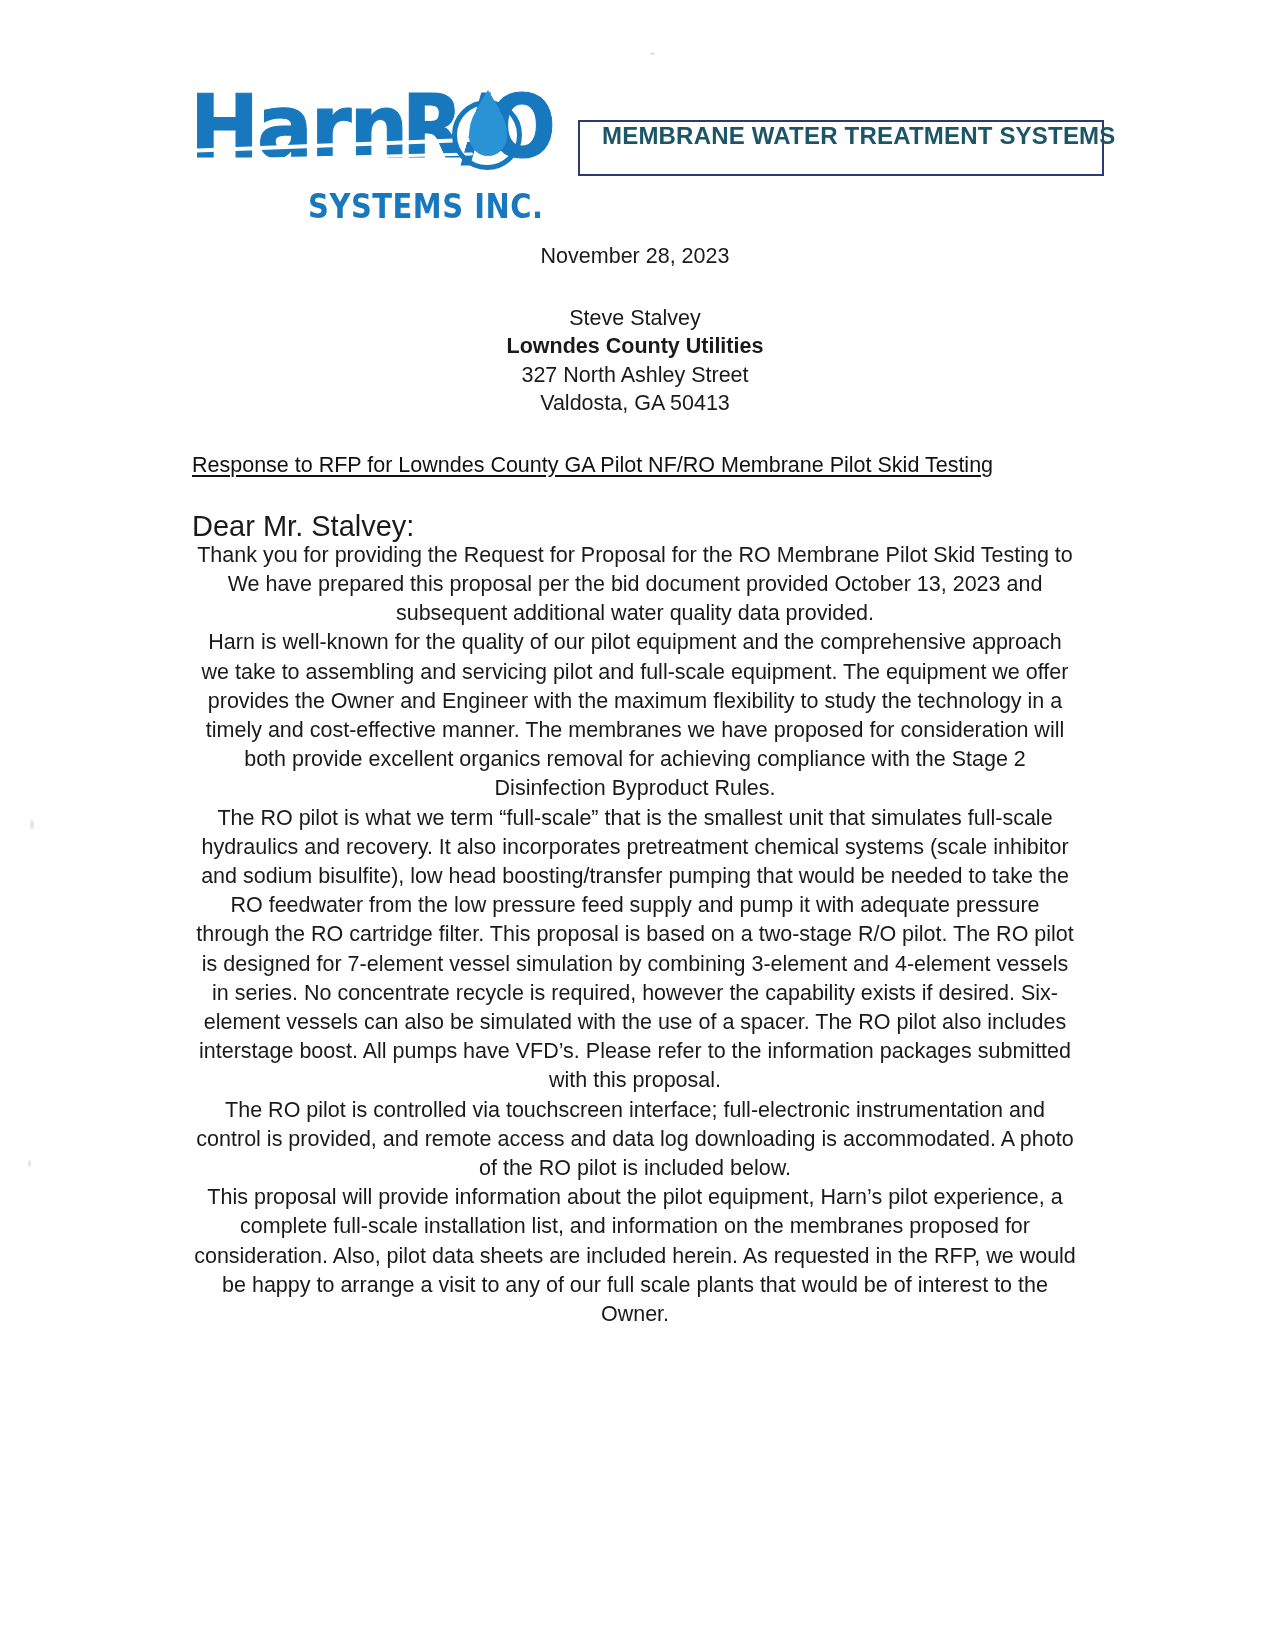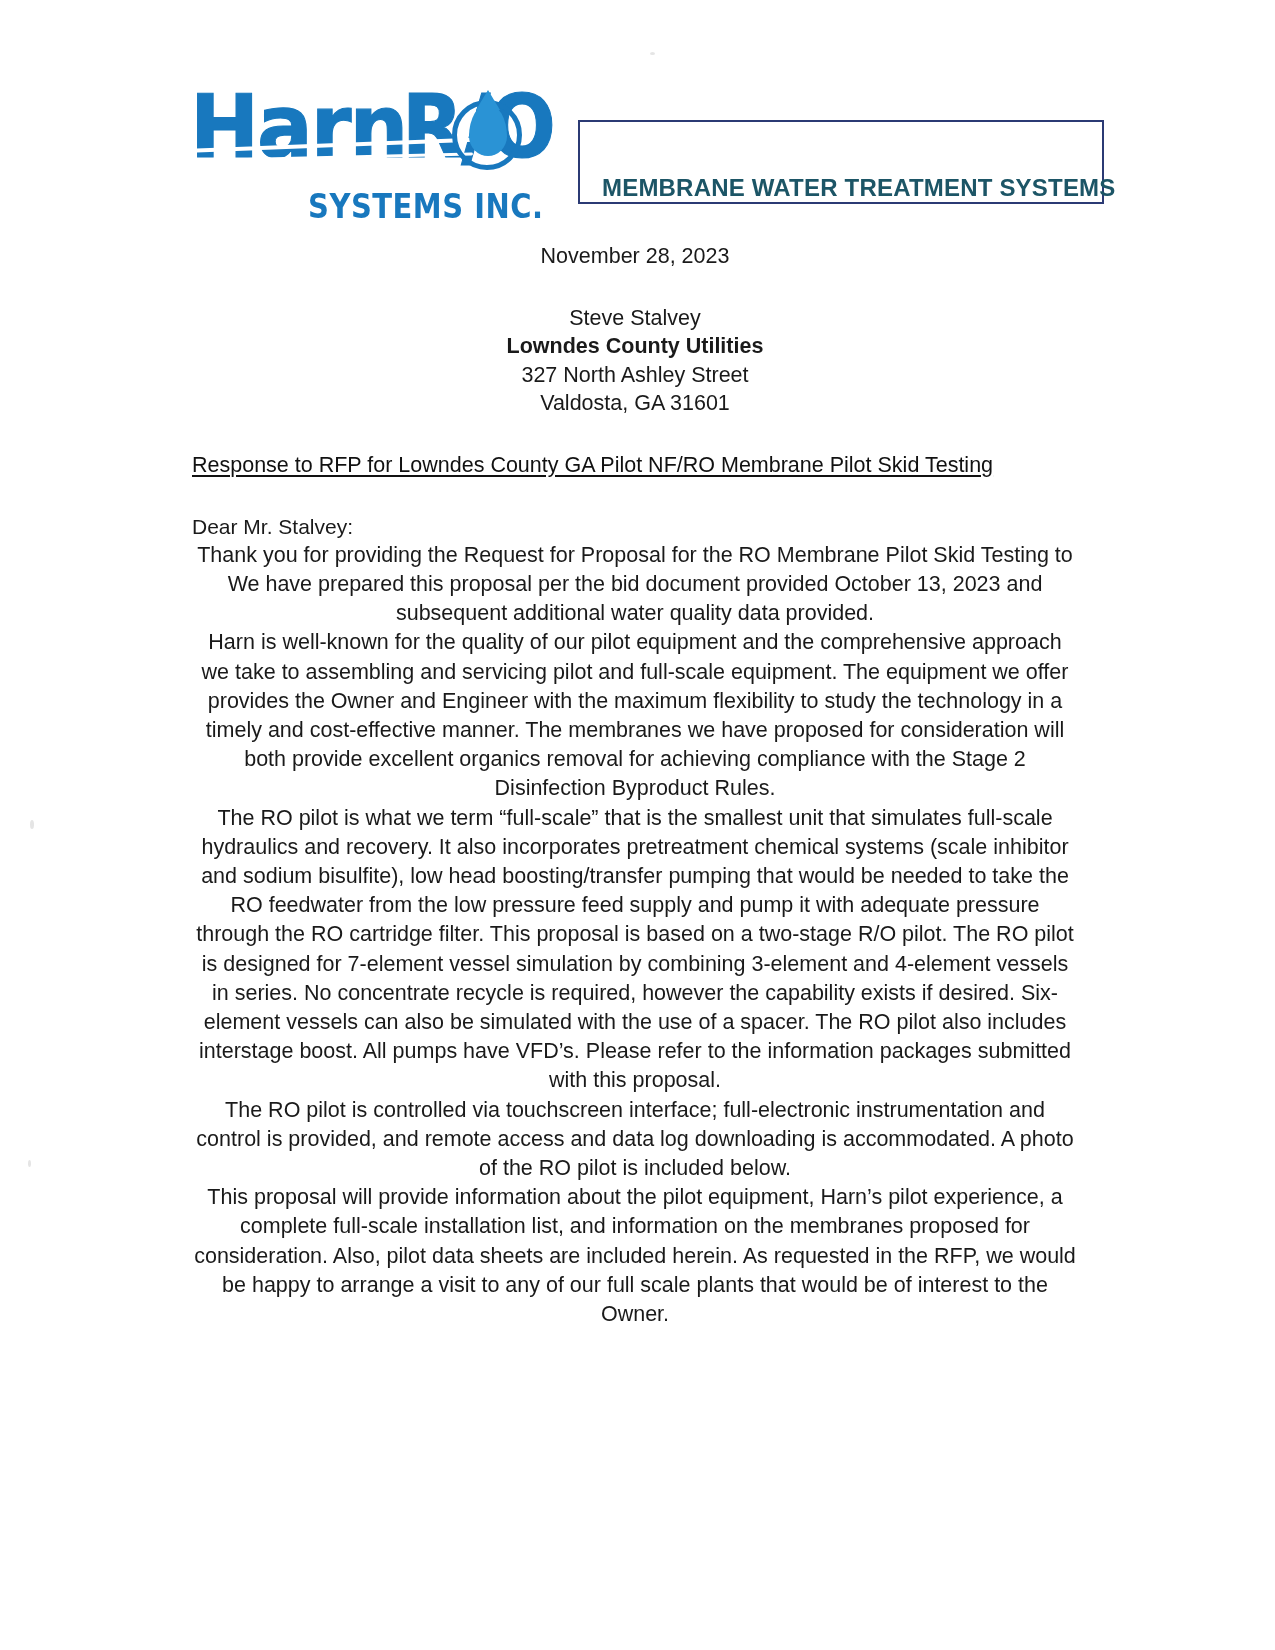--- a/index.html
+++ b/index.html
@@ -136,25 +136,25 @@
     transform: scaleY(1.18);
     transform-origin: left top;
   }
 
   
   .tagline-box {
     position: absolute;
     left: 578px;
     top: 120px;
     width: 526px;
-    height: 84px;
+    height: 56px;
     border: 2px solid #2b3a74;
     box-sizing: border-box;
     display: flex;
-    align-items: flex-end;
+    align-items: flex-start;
   }
   .tagline-text {
     font-family: "Liberation Sans", sans-serif;
     font-weight: bold;
     font-size: 24px;
     letter-spacing: 0.2px;
     color: #1c5566;
     padding-left: 22px;
     white-space: nowrap;
   }
@@ -191,21 +191,21 @@
   .para {
     font-size: 21.5px;
     line-height: 29.2px;
     color: #1a1a1a;
     text-align: center;
     margin: 0;
   }
   .para + .para {
   }
   .salutation {
-    font-size: 21px;
+    font-size: 29px;
     line-height: 29.2px;
     color: #1a1a1a;
     margin: 0;
   }
 
   
   .scan-speck {
     position: absolute;
     background: #cfcfcf;
     border-radius: 50%;
@@ -246,21 +246,21 @@
   <div class="body-wrap">
 
     <div class="letter-line">November 28, 2023</div>
 
     <div class="spacer-md"></div>
 
     <div>
       <div class="letter-line">Steve Stalvey</div>
       <div class="letter-line bold">Lowndes County Utilities</div>
       <div class="letter-line">327 North Ashley Street</div>
-      <div class="letter-line">Valdosta, GA 31601</div>
+      <div class="letter-line">Valdosta, GA 50413</div>
     </div>
 
     <div class="spacer-md"></div>
 
     <div class="subject">Response to RFP for Lowndes County GA Pilot NF/RO Membrane Pilot Skid Testing</div>
 
     <div class="spacer-md"></div>
 
     <div class="salutation">Dear Mr. Stalvey:</div>
 

